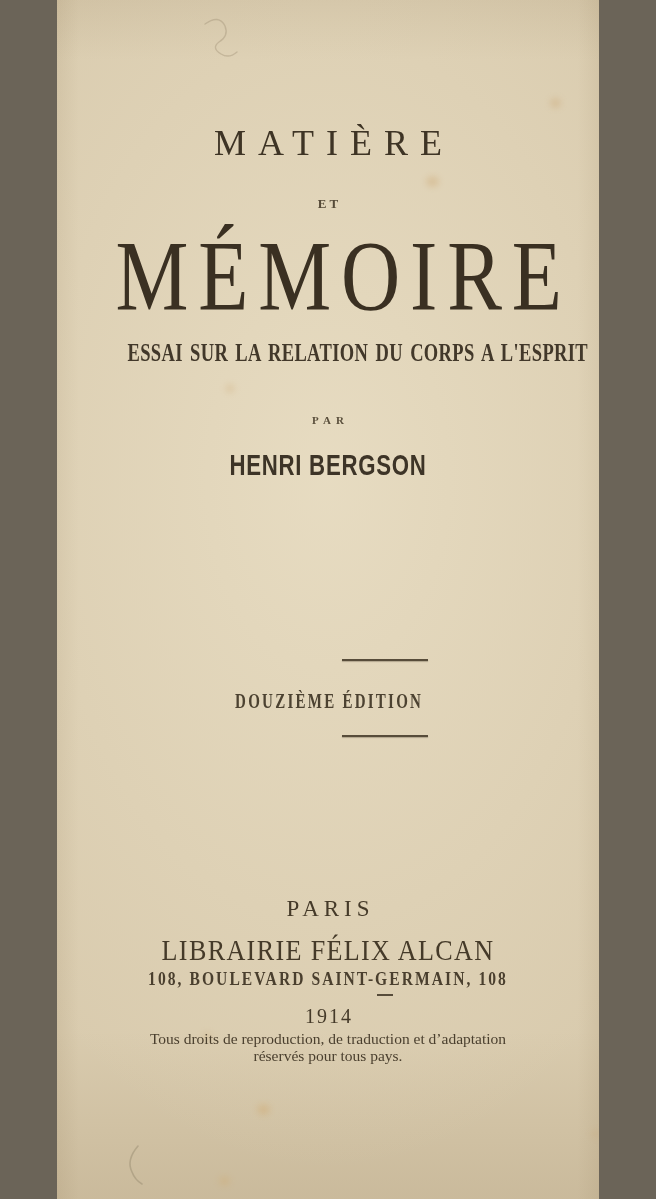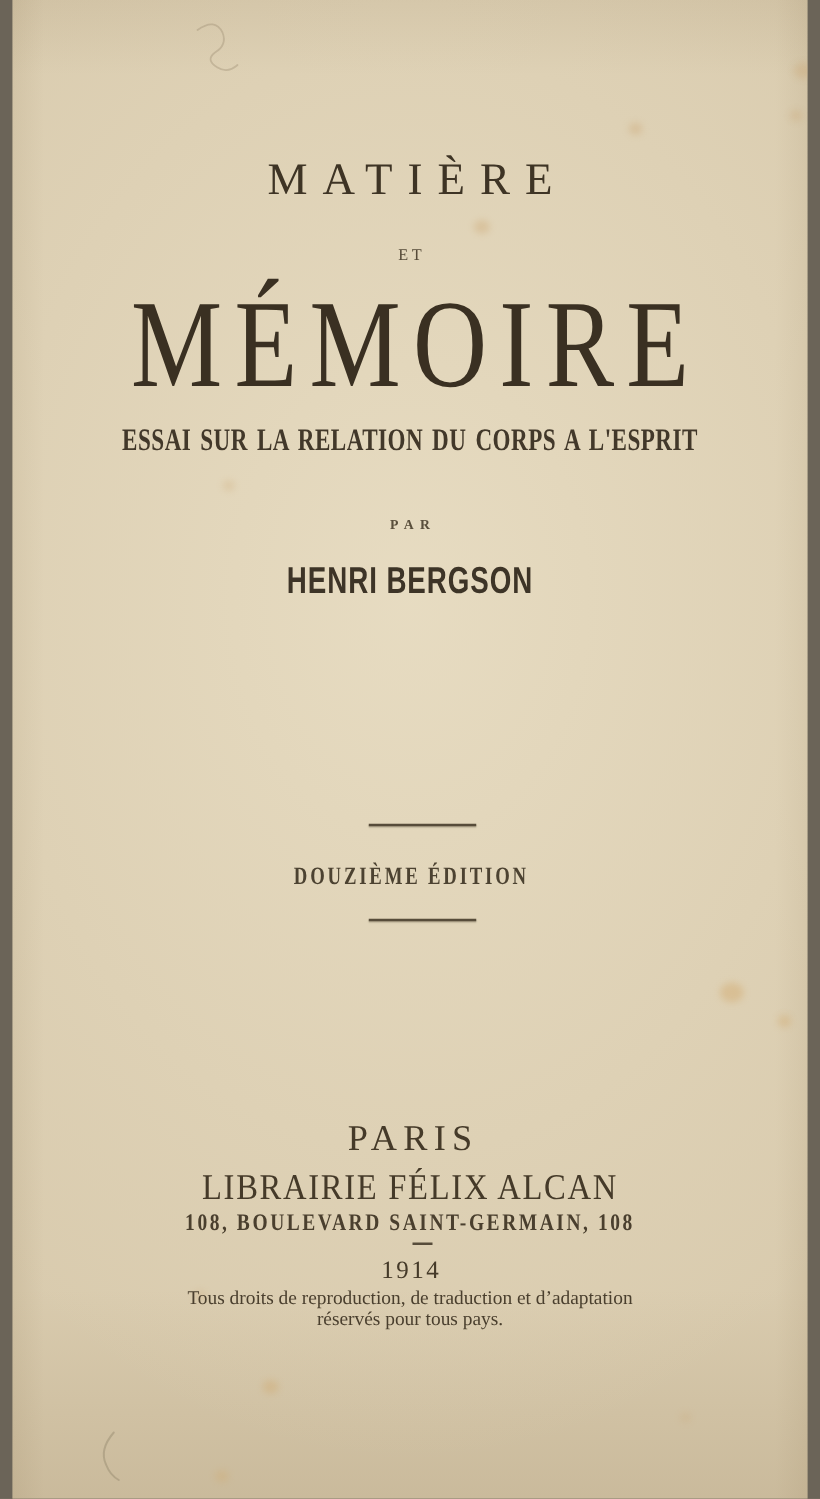--- a/index.html
+++ b/index.html
@@ -1,52 +1,52 @@
 <!DOCTYPE html>
 <html><head>
 <meta charset="utf-8">
 <style>
   html,body{margin:0;padding:0;background:#6b6458;}
   .page{
     position:relative;
-    width:636px;height:1199px;
+    width:542px;height:1199px;
     margin:0 auto;
     overflow:hidden;
     background:
       radial-gradient(120% 85% at 50% 40%, rgba(242,233,209,.55), rgba(242,233,209,0) 68%),
       linear-gradient(180deg, rgba(148,126,90,.14) 0%, rgba(148,126,90,0) 5%, rgba(148,126,90,0) 86%, rgba(148,126,90,.22) 100%),
       linear-gradient(90deg, rgba(148,126,90,.14) 0%, rgba(148,126,90,0) 4%, rgba(148,126,90,0) 96%, rgba(148,126,90,.13) 100%),
       #d9cbae;
     font-family:"Liberation Serif", serif;
   }
   .line{
     position:absolute;left:0;width:100%;
     text-align:center;white-space:nowrap;
     color:#473c2c;
     font-family:"Liberation Serif", serif;
     line-height:1;
   }
   .t-matiere{top:125px;font-size:36px;letter-spacing:12px;text-indent:12px;color:#3e3425;}
-  .t-et{top:197px;font-size:13px;font-weight:normal;letter-spacing:3px;text-indent:3px;color:#554a38;}
+  .t-et{top:197px;font-size:13px;font-weight:bold;letter-spacing:3px;text-indent:3px;color:#554a38;}
   .t-memoire{top:226px;font-size:100px;letter-spacing:12px;text-indent:12px;color:#3a3022;
              transform:scaleX(.82);transform-origin:50% 50%;}
   .t-subtitle{top:340px;font-size:25px;font-weight:bold;letter-spacing:.5px;word-spacing:3px;
               color:#42382a;transform:scaleX(.74);transform-origin:50% 50%;}
   .t-par{top:415px;font-size:11px;font-weight:bold;letter-spacing:5px;text-indent:5px;color:#5a4f3c;}
   .t-author{top:450px;font-size:30px;font-weight:bold;letter-spacing:1px;
             font-family:"Liberation Sans", sans-serif;color:#3d3427;
             transform:scaleX(.74);transform-origin:50% 50%;}
   .t-creds{top:487px;font-size:17px;line-height:18.5px;color:#4a3f2e;}
   .rule{position:absolute;left:285px;width:86px;height:2px;background:#574c3a;
         box-shadow:0 1px 1px rgba(87,76,58,.35);}
   .rule-top{top:659px;}
   .rule-bottom{top:735px;}
   .t-edition{top:691px;font-size:20px;font-weight:bold;letter-spacing:3px;text-indent:3px;
              color:#4c4231;transform:scaleX(.75);transform-origin:50% 50%;}
-  .t-city{top:897px;font-size:29px;letter-spacing:5px;text-indent:5px;color:#453a29;}
+  .t-city{top:897px;font-size:23px;letter-spacing:5px;text-indent:5px;color:#453a29;}
   .t-publisher{top:936px;font-size:29px;letter-spacing:1.5px;color:#453a29;
                transform:scaleX(.90);transform-origin:50% 50%;}
   .t-address{top:969px;font-size:19px;font-weight:bold;letter-spacing:2.5px;color:#4a3f2e;
              transform:scaleX(.82);transform-origin:50% 50%;}
   .imprint-dash{position:absolute;top:994px;left:320px;width:16px;height:2px;background:#574c3a;}
   .t-year{top:1006px;font-size:20px;letter-spacing:2px;text-indent:2px;color:#453a29;}
   .t-rights1{top:1031px;font-size:15.5px;color:#4a3f2e;}
   .t-rights2{top:1048px;font-size:15.5px;color:#4a3f2e;}
   .stain{position:absolute;border-radius:50%;filter:blur(3px);pointer-events:none;}
   .s1{left:369px;top:176px;width:13px;height:11px;background:#c79a5e;opacity:.30;}

